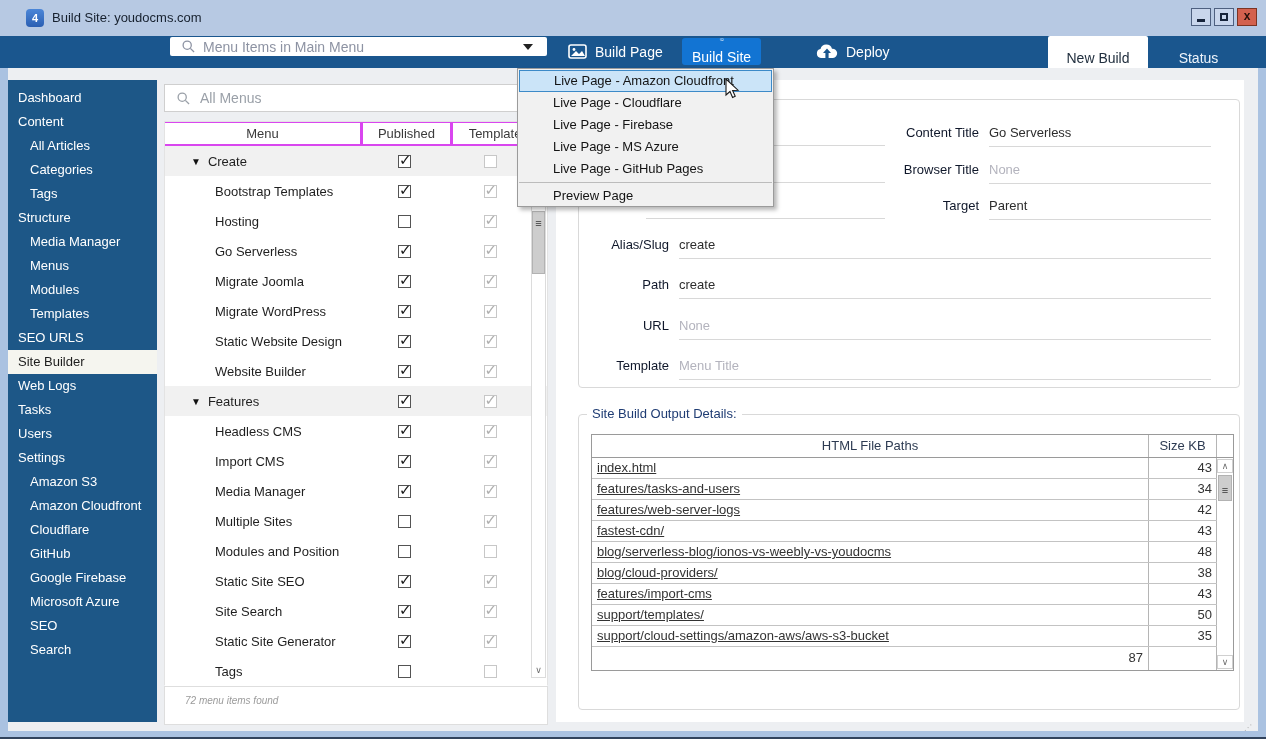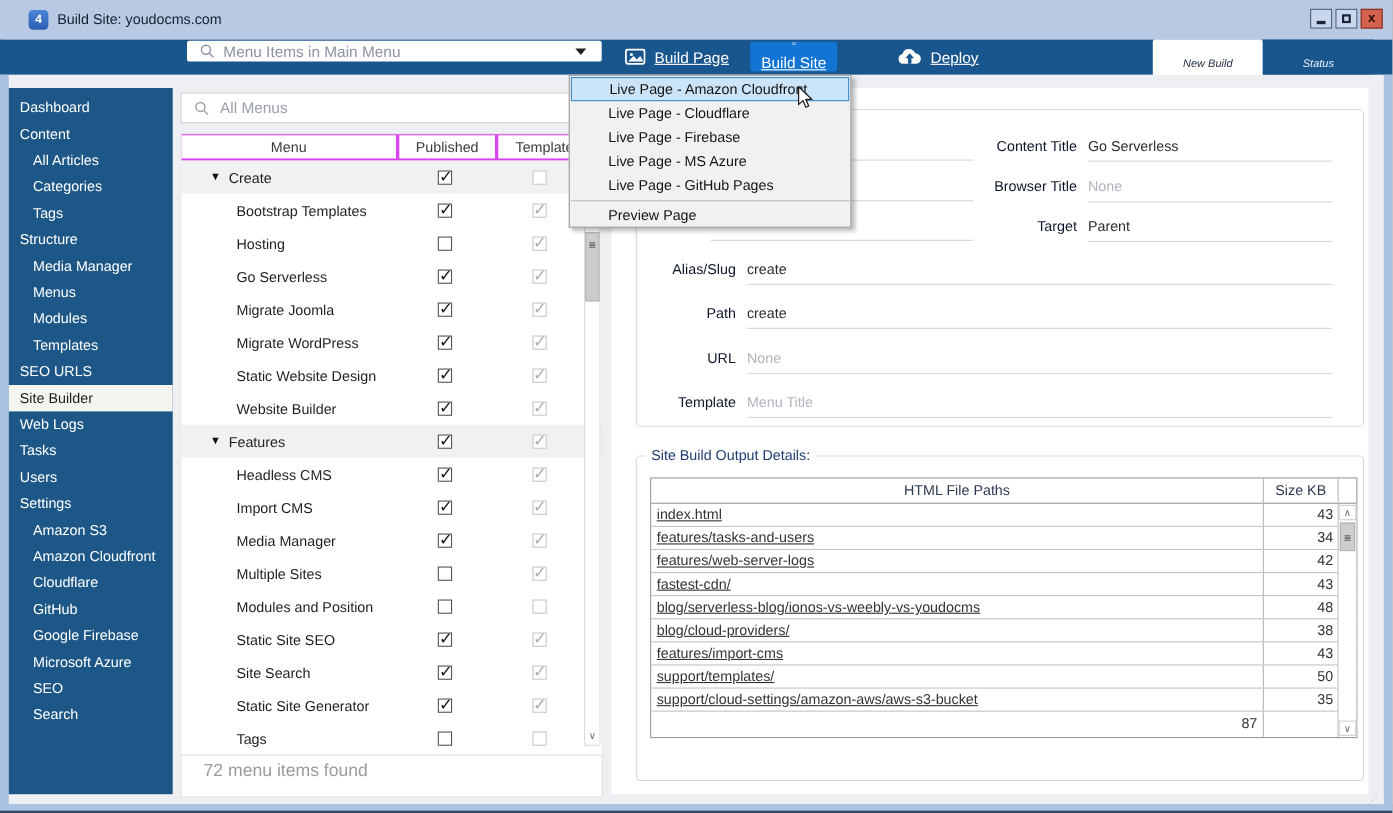--- a/index.html
+++ b/index.html
@@ -25,28 +25,28 @@
   .toolbar { position:absolute; left:0; top:36px; width:1266px; height:32px; background:#1a568e; }
   .tb-combo { position:absolute; left:170px; top:37px; width:377px; height:19px; background:#fff;
               border-radius:2px; display:flex; align-items:center; }
   .tb-combo input { border:none; outline:none; flex:1; font-size:14px; color:#333; background:transparent;
                     font-family:inherit; padding-left:8px; }
   .tb-combo input::placeholder { color:#8d93a3; opacity:1; }
   .mag { width:13px; height:13px; margin-left:12px; flex:0 0 auto; }
   .combo-arrow { width:0; height:0; border-left:5px solid transparent; border-right:5px solid transparent;
                  border-top:6px solid #222; margin-right:14px; }
   .tb-btn { position:absolute; top:38px; height:27px; display:flex; align-items:center; gap:8px;
-            color:#fff; font-size:14px; cursor:default; padding:0 10px; border-radius:3px;text-decoration:underline; }
+            color:#fff; font-size:14px; cursor:default; padding:0 10px; border-radius:3px; }
   .tb-btn.build-page { left:558px; }
   .tb-btn.build-site { left:682px; background:#1274d3;flex-direction:column; }
   .tb-btn.deploy { left:806px; }
   .tb-btn svg { display:block; }
   .tabstrip { position:absolute; left:1048px; top:36px; height:44px; display:flex; }
   .tab { width:100px; height:44px; display:flex; align-items:center; justify-content:center;
-         font-size:10px; cursor:default;font-style:italic; }
+         font-size:14px; cursor:default; }
   .tab.active { background:#ffffff; color:#22303f; border-radius:2px 2px 0 0; }
   .tab.inactive { background:#1a568e; color:#eef4fb; width:101px; }
 
   
   .body-area { position:absolute; left:0; top:68px; width:1266px; height:663px; background:#edeff2; }
   .edge-left  { position:absolute; left:0; top:68px; width:8px;  height:663px; background:#aac2e1; }
   .edge-right { position:absolute; right:0; top:68px; width:8px; height:663px; background:#aac2e1; }
   .edge-bottom{ position:absolute; left:0; top:731px; width:1266px; height:8px; background:#aac2e1;
                 border-bottom:2px solid #31435c; }
 
@@ -87,21 +87,21 @@
   
   .mscroll { position:absolute; left:367px; top:41px; width:15px; height:557px; background:#fff;
              border:1px solid #dcdcdc; display:flex; flex-direction:column; }
   .sb-arrow { height:15px; display:flex; align-items:center; justify-content:center;
               font-size:9px; color:#6d6d6d; flex:0 0 auto; }
   .mscroll .thumb { position:absolute; left:0; top:89px; width:13px; height:63px; background:#cdcdcd;
                     border:1px solid #b2b2b2; display:flex; align-items:flex-start; justify-content:center; }
   .thumb .grip { font-size:11px; color:#333; line-height:14px; margin-top:4px; }
   .mscroll .sb-down { position:absolute; bottom:0; left:0; width:13px; }
   .panel-footer { position:absolute; left:0; top:606px; width:384px; height:39px; background:#fff;
-                  border:1px solid #dedede; font-size:16px; color:#9b9b9b; line-height:28px; padding-left:20px; }
+                  border:1px solid #dedede; font-size:10px; color:#9b9b9b; line-height:28px; padding-left:20px;font-style:italic; }
 
   
   .right-panel { position:absolute; left:556px; top:80px; width:688px; height:642px; background:#fff; }
   .form-box { position:absolute; left:22px; top:19px; width:662px; height:289px;
               border:1px solid #d9d9d9; border-radius:4px; }
   .hline { position:absolute; height:1px; background:#d8d8d8; }
   .rfield, .ffield { position:absolute; left:0; width:100%; height:24px; }
   .rfield:nth-child(1){ top:25px; } .rfield:nth-child(2){ top:62px; } .rfield:nth-child(3){ top:98px; }
   .ffield:nth-child(1){ top:137px; } .ffield:nth-child(2){ top:177px; }
   .ffield:nth-child(3){ top:218px; } .ffield:nth-child(4){ top:258px; }

